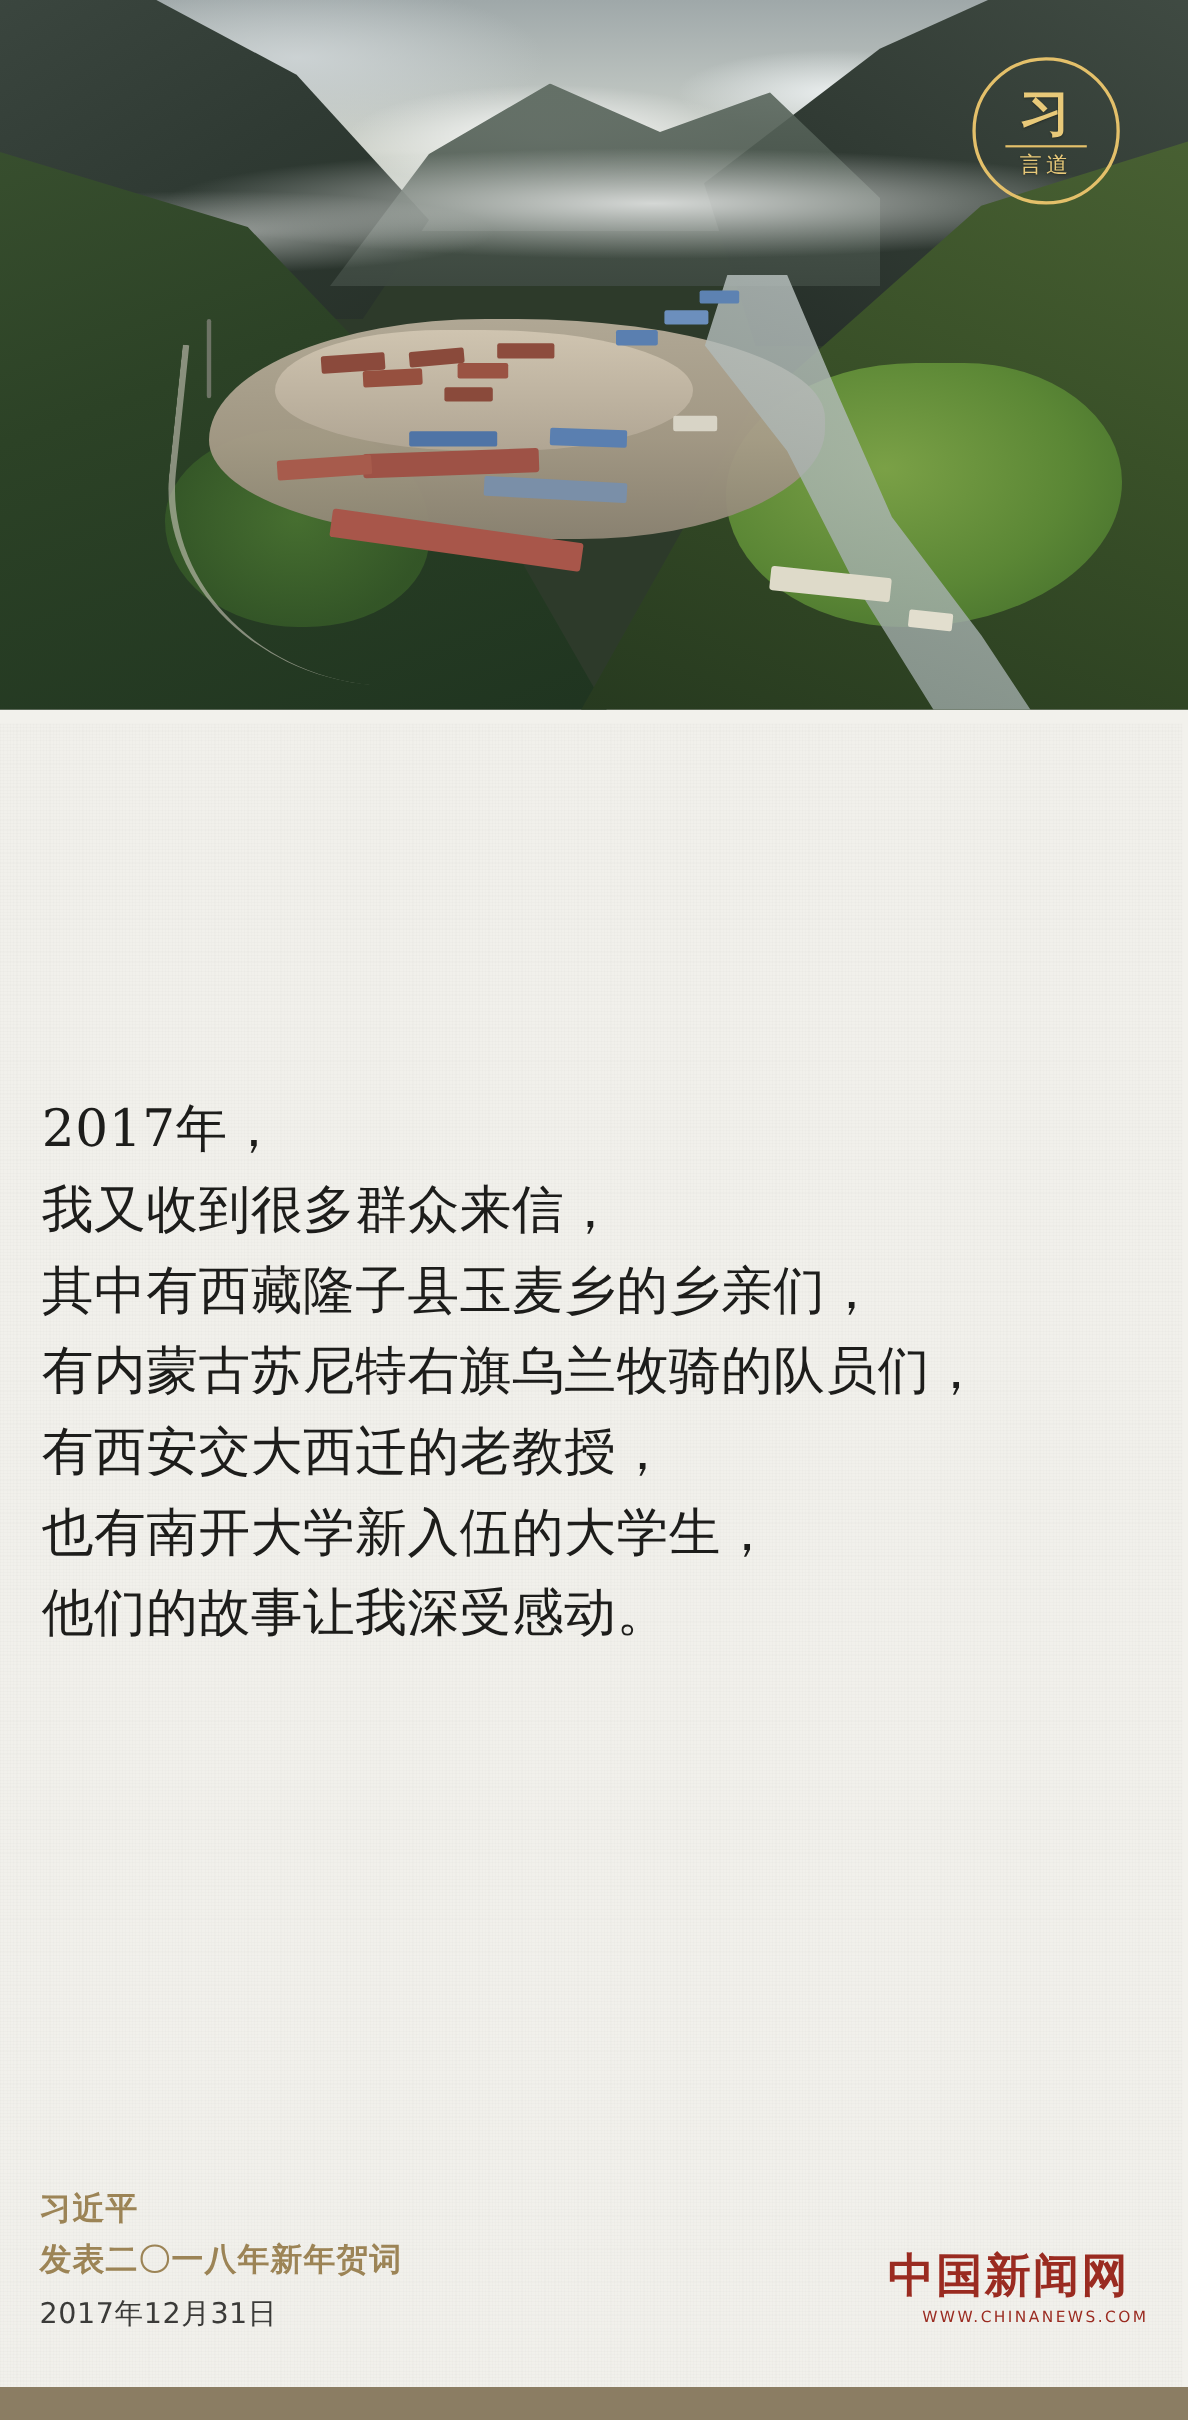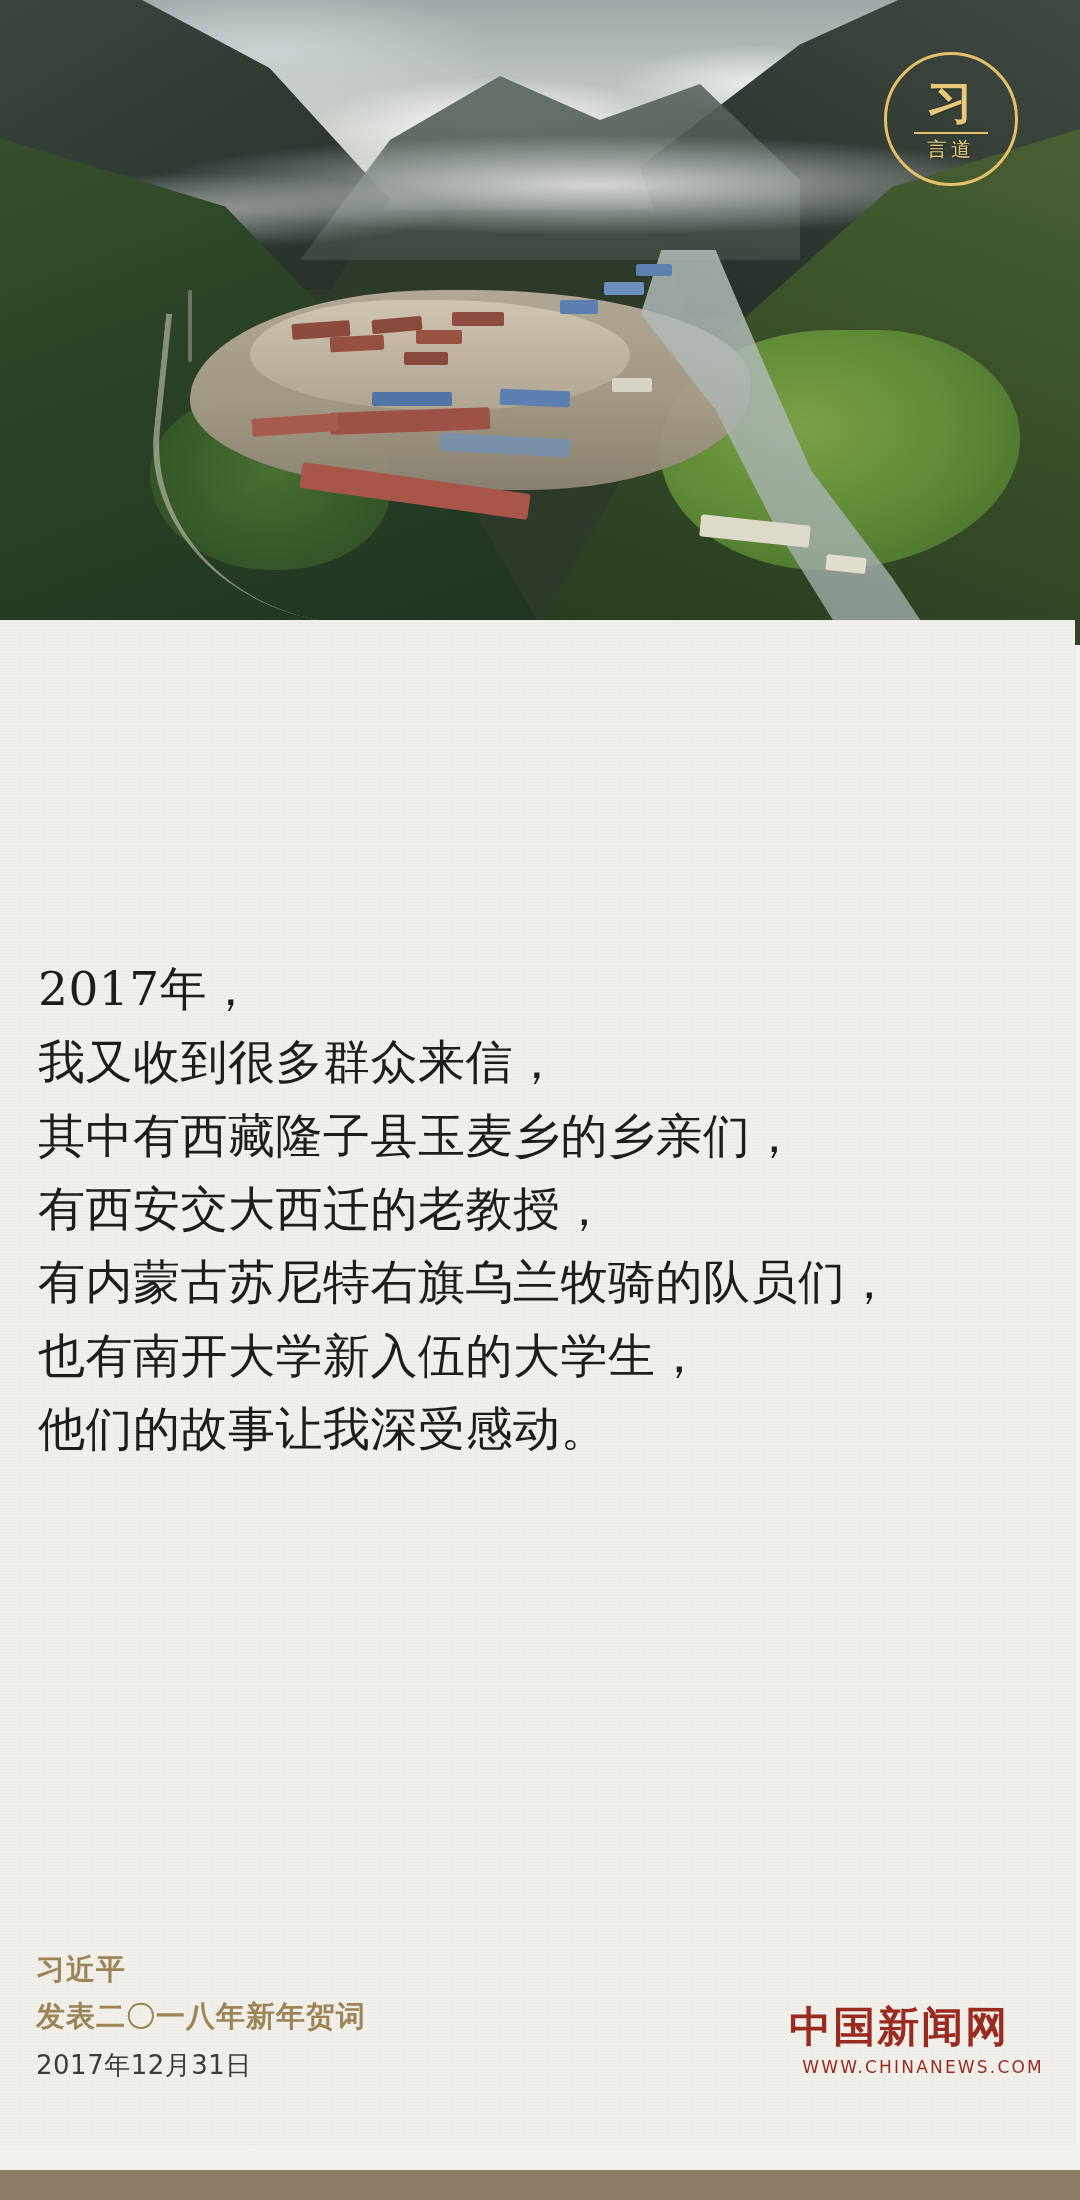--- a/index.html
+++ b/index.html
@@ -174,21 +174,21 @@
     width: 74px;
     height: 2px;
     background: #e4c06a;
     margin: 3px 0 5px;
   }
 
   
   .paper {
     position: absolute;
     left: 0;
-    top: 620px;
+    top: 658px;
     width: 1075px;
     height: 1525px;
     background:
       repeating-linear-gradient(0deg, rgba(0,0,0,0.012) 0px, rgba(0,0,0,0.012) 1px, rgba(255,255,255,0) 1px, rgba(255,255,255,0) 3px),
       repeating-linear-gradient(90deg, rgba(0,0,0,0.012) 0px, rgba(0,0,0,0.012) 1px, rgba(255,255,255,0) 1px, rgba(255,255,255,0) 3px),
       #f1f0eb;
   }
   .quote {
     position: absolute;
     left: 38px;
@@ -241,21 +241,21 @@
   .brand-cn {
     font-family: "DejaVu Serif", serif;
     font-size: 42px;
     font-weight: 700;
     color: #9a2b21;
     letter-spacing: 2px;
     line-height: 1;
   }
   .brand-url {
     font-family: "DejaVu Sans", sans-serif;
-    font-size: 17px;
+    font-size: 14px;
     color: #9a2b21;
     letter-spacing: 2.2px;
     margin-top: 9px;
     margin-left: 48px;
   }
   .bottom-bar {
     position: absolute;
     left: 0;
     bottom: 0;
     width: 1080px;
@@ -309,22 +309,22 @@
       <div class="small">言道</div>
     </div>
   </div>
 
   <div class="paper">
 
     <div class="quote">
       <p>2017年，</p>
       <p>我又收到很多群众来信，</p>
       <p>其中有西藏隆子县玉麦乡的乡亲们，</p>
+      <p>有内蒙古苏尼特右旗乌兰牧骑的队员们，</p>
       <p>有西安交大西迁的老教授，</p>
-      <p>有内蒙古苏尼特右旗乌兰牧骑的队员们，</p>
       <p>也有南开大学新入伍的大学生，</p>
       <p>他们的故事让我深受感动。</p>
     </div>
 
     <div class="footer">
       <div class="sig-name">习近平</div>
       <div class="sig-sub">发表二〇一八年新年贺词</div>
       <div class="sig-date">2017年12月31日</div>
 
       <div class="brand">

